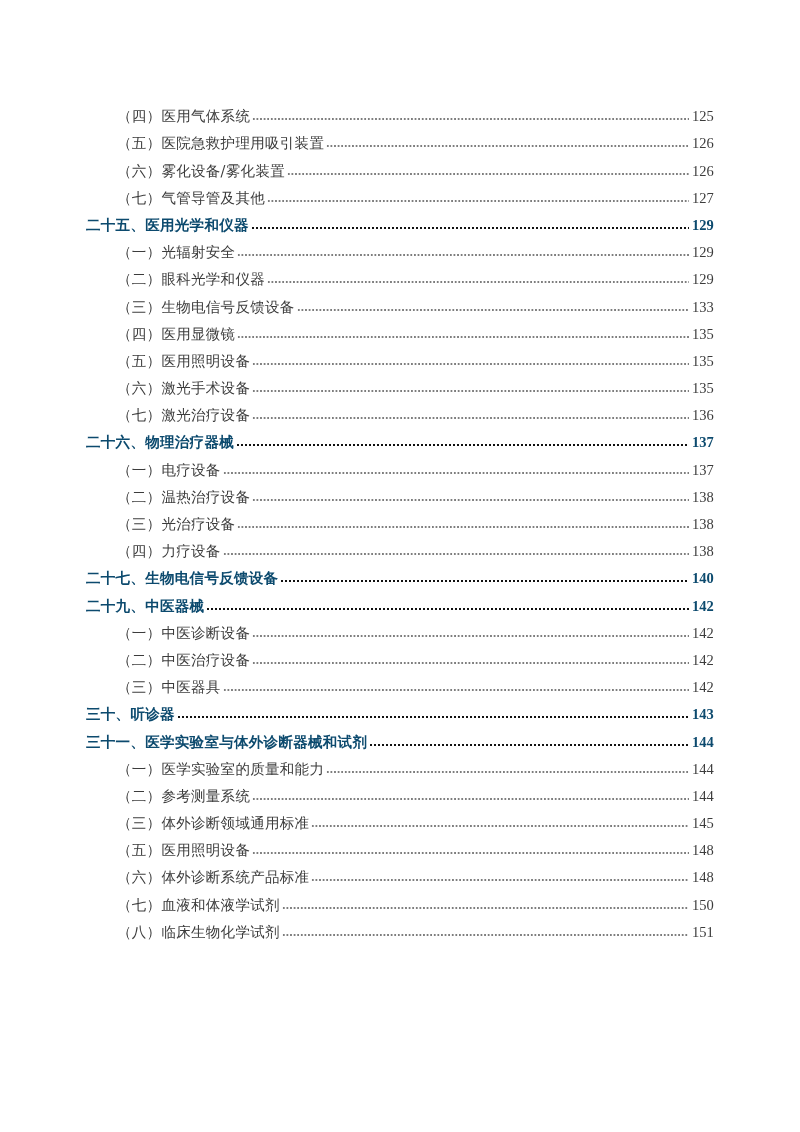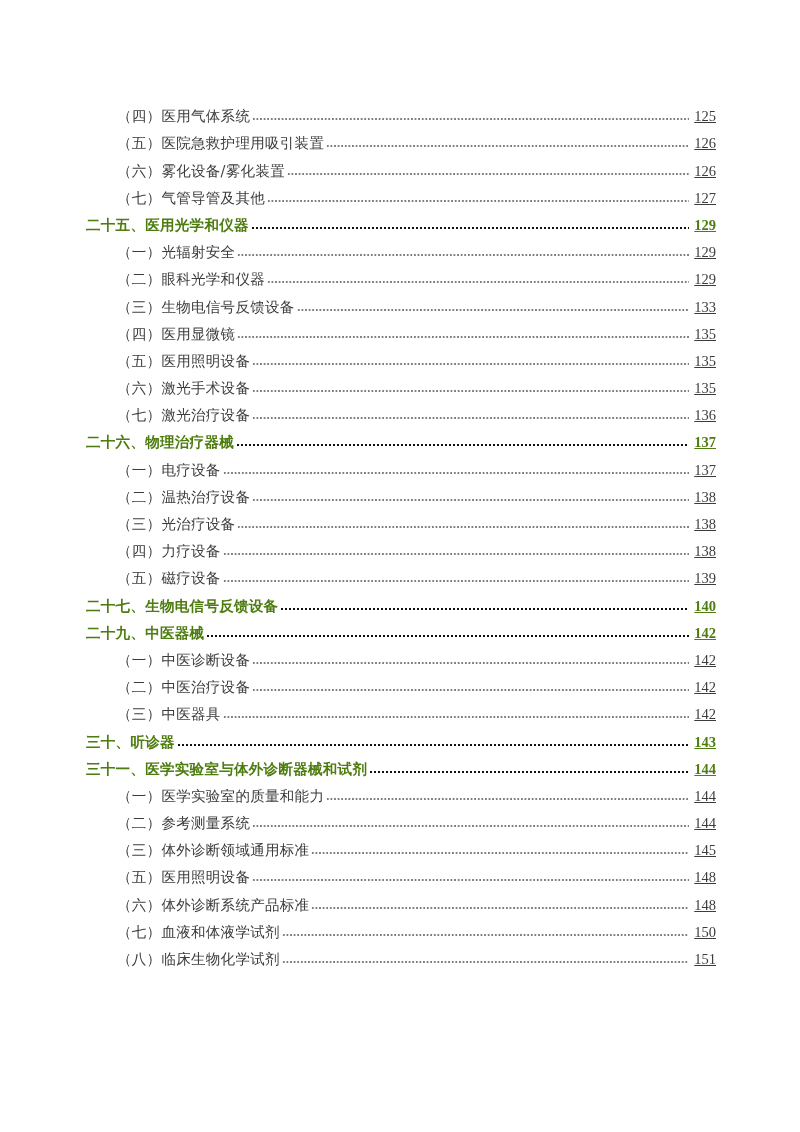--- a/index.html
+++ b/index.html
@@ -27,21 +27,21 @@
       height: 27.2px;
       font-size: 14.5px;
       line-height: 18px;
       white-space: nowrap;
     }
     .row.l2 {
       padding-left: 31px;
       color: #3c3c3c;
     }
     .row.l1 {
-      color: #4d7c0f;
+      color: #0c4a6e;
       font-weight: bold;
       font-family: "DejaVu Sans", "Liberation Sans", sans-serif;
       font-size: 14.5px;
     }
     .row .title {
       flex: 0 0 auto;
       letter-spacing: 0.3px;
     }
     .row .leader {
       flex: 1 1 auto;
@@ -54,22 +54,20 @@
     }
     .row.l1 .leader {
       background-image: radial-gradient(circle, #111 0.9px, transparent 1.2px);
       background-size: 4px 4px;
     }
     .row .page {
       flex: 0 0 auto;
       font-family: "Liberation Serif", "DejaVu Serif", serif;
       font-size: 14.5px;
       min-width: 24px;
-      text-align: right;
-      text-decoration: underline;
     }
     .row.l1 .page {
       font-weight: bold;
     }
   </style>
 </head>
 <body>
 
 <div class="toc" id="toc">
     <div class="row l2">
@@ -150,25 +148,20 @@
     <div class="row l2">
       <span class="title">（三）光治疗设备</span>
       <span class="leader"></span>
       <span class="page">138</span>
     </div>
     <div class="row l2">
       <span class="title">（四）力疗设备</span>
       <span class="leader"></span>
       <span class="page">138</span>
     </div>
-    <div class="row l2">
-      <span class="title">（五）磁疗设备</span>
-      <span class="leader"></span>
-      <span class="page">139</span>
-    </div>
     <div class="row l1">
       <span class="title">二十七、生物电信号反馈设备</span>
       <span class="leader"></span>
       <span class="page">140</span>
     </div>
     <div class="row l1">
       <span class="title">二十九、中医器械</span>
       <span class="leader"></span>
       <span class="page">142</span>
     </div>

